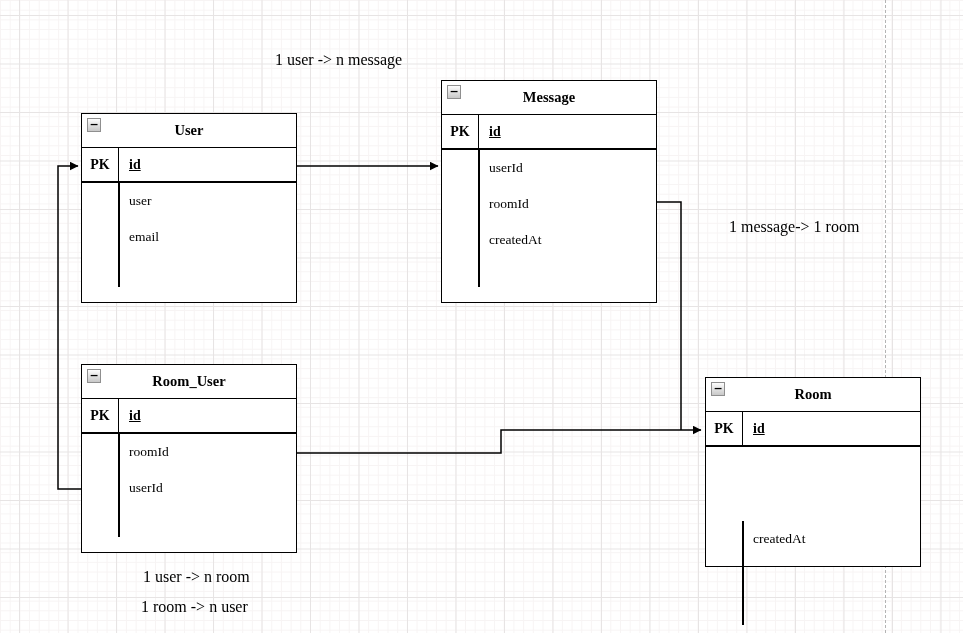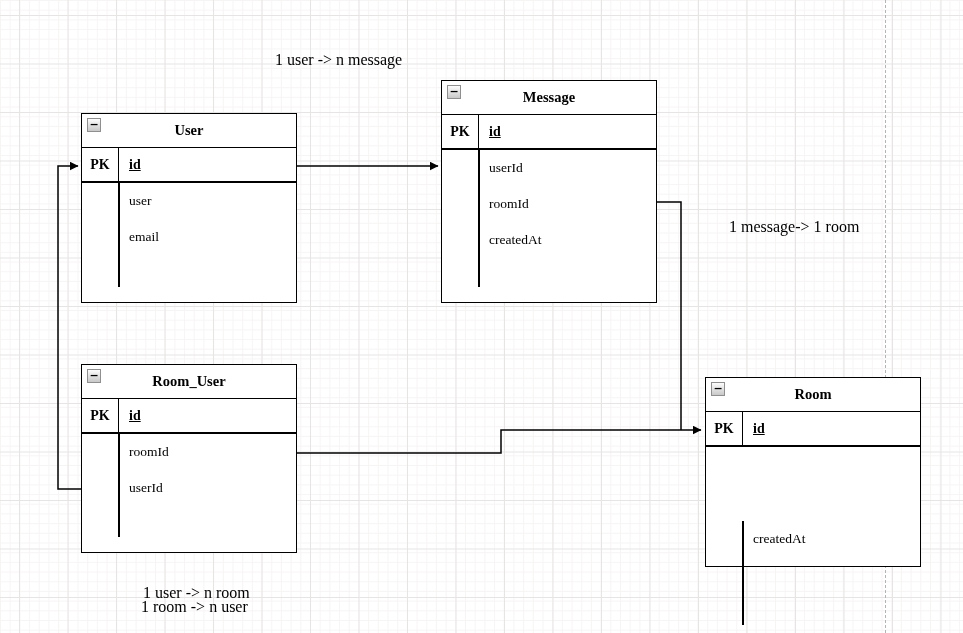--- a/index.html
+++ b/index.html
@@ -102,21 +102,21 @@
 
   .rel-label {
     position: absolute;
     font-size: 16px;
     color: #000000;
     white-space: nowrap;
     background: transparent;
   }
   #label-user-message   { left: 275px; top: 51px;  }
   #label-message-room   { left: 705px; top: 218px; margin-left: 24px; }
-  #label-user-room      { left: 143px; top: 584px; }
+  #label-user-room      { left: 143px; top: 568px; }
   #label-room-user      { left: 141px; top: 598px; }
 </style>
 </head>
 <body>
 
 <div class="canvas">
 
   <div class="page-divider"></div>
 
   <svg class="connector-layer" width="963" height="633" viewBox="0 0 963 633">

